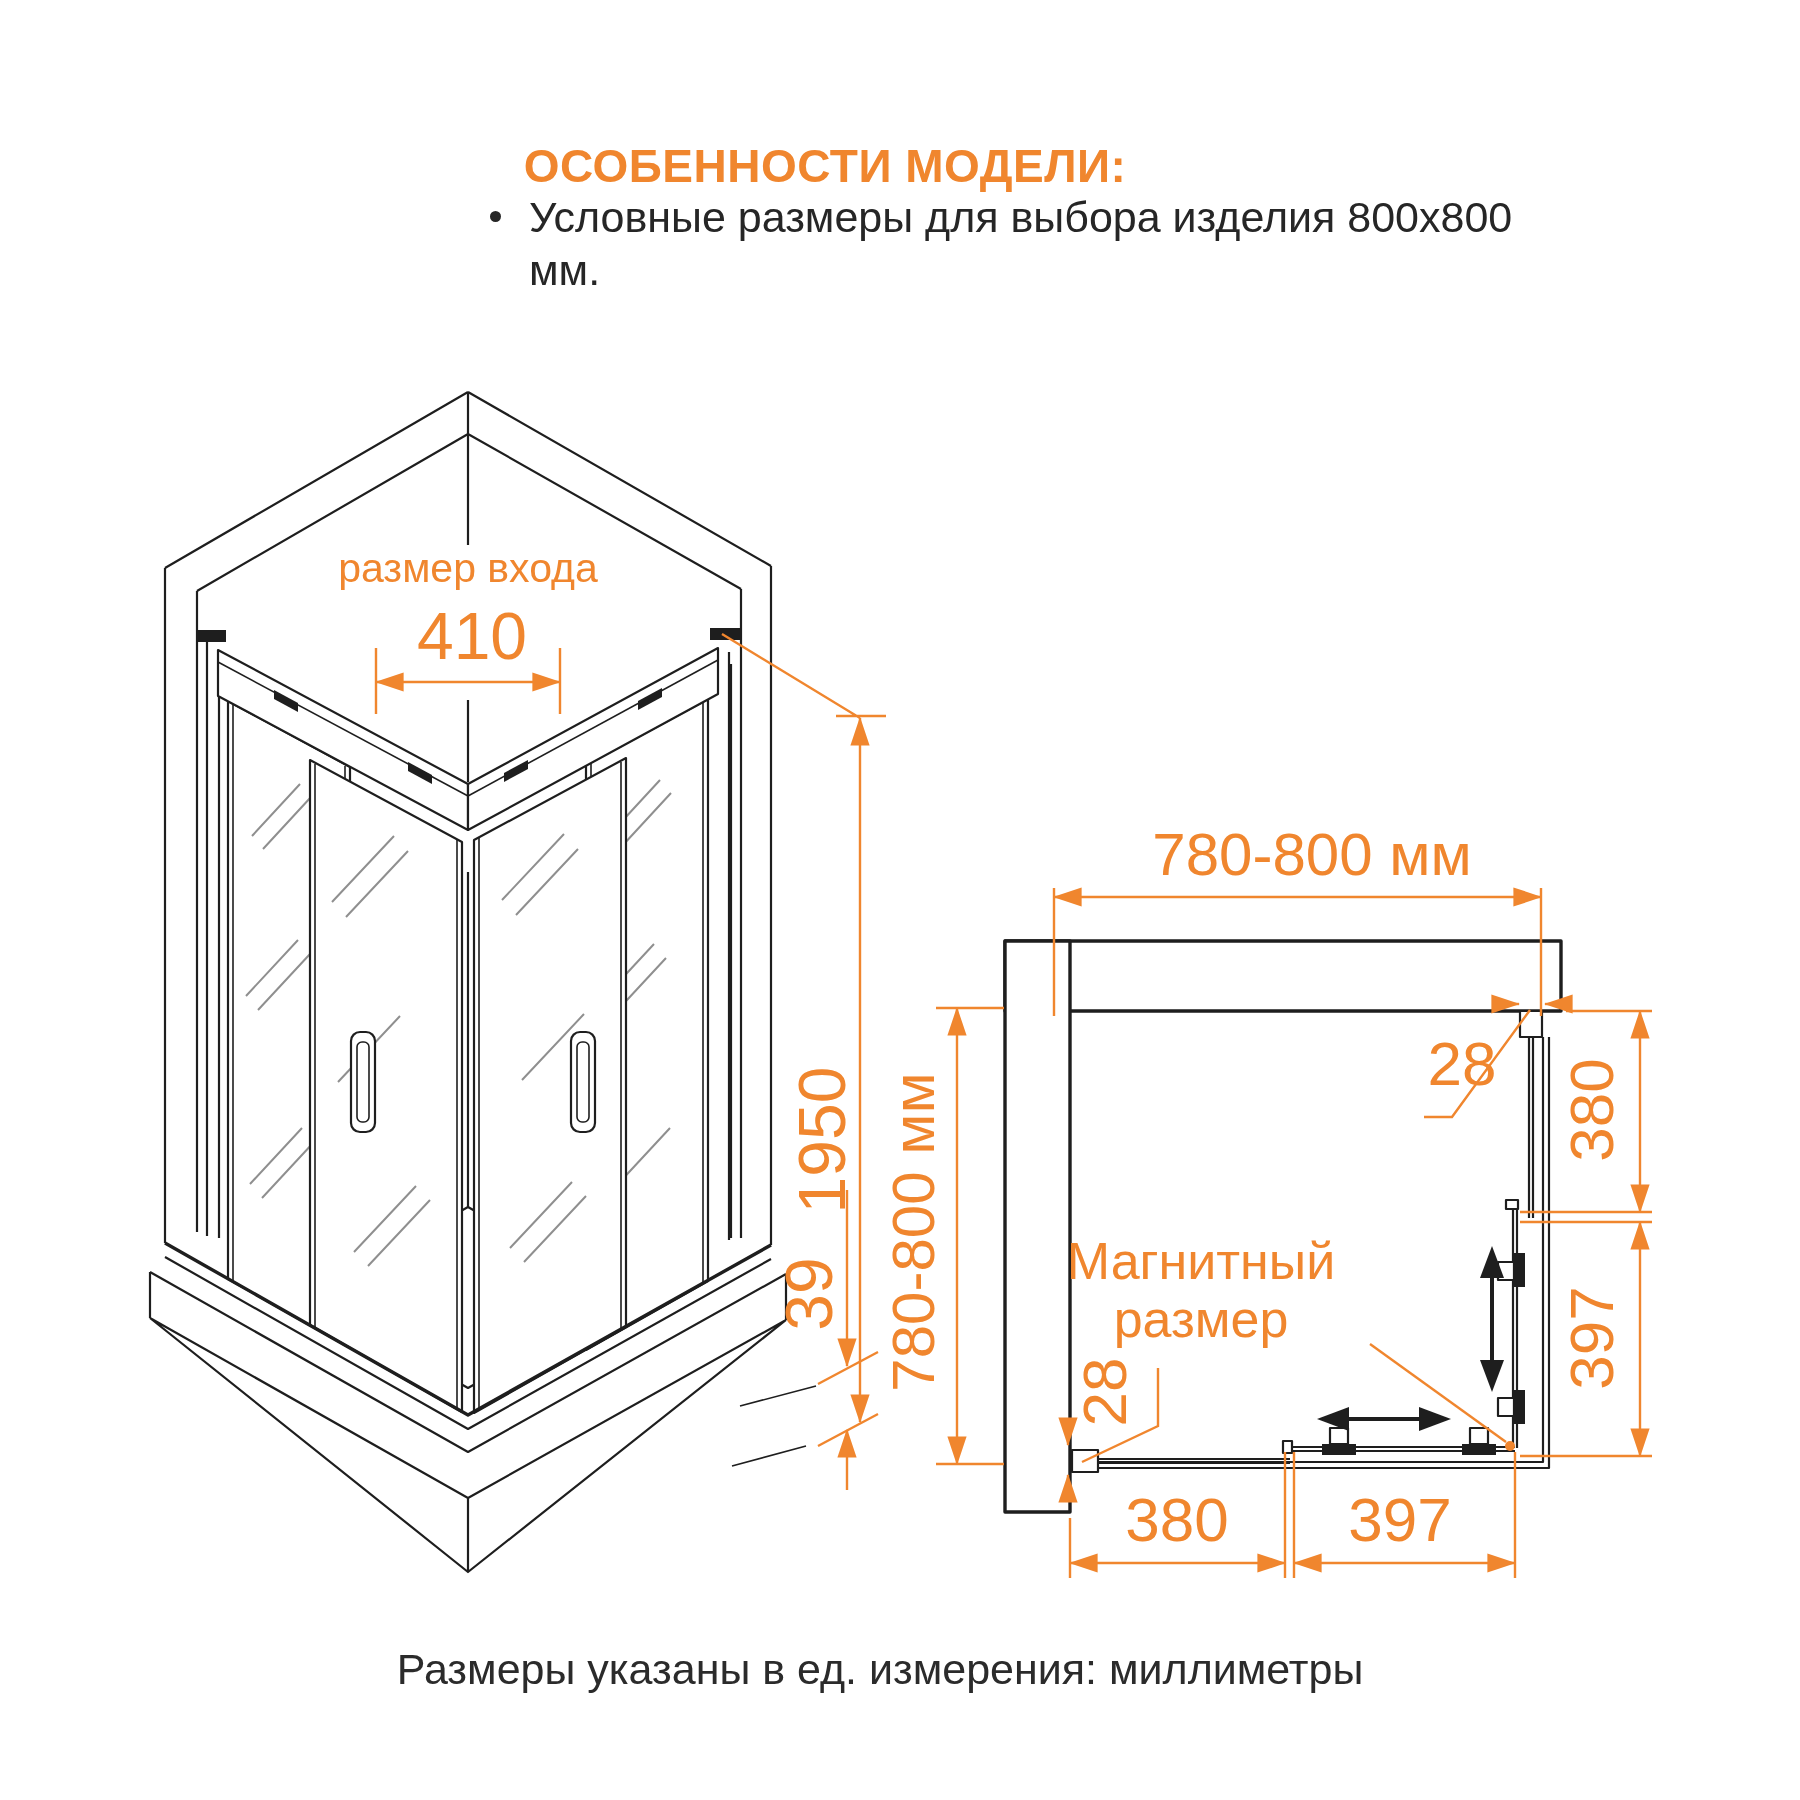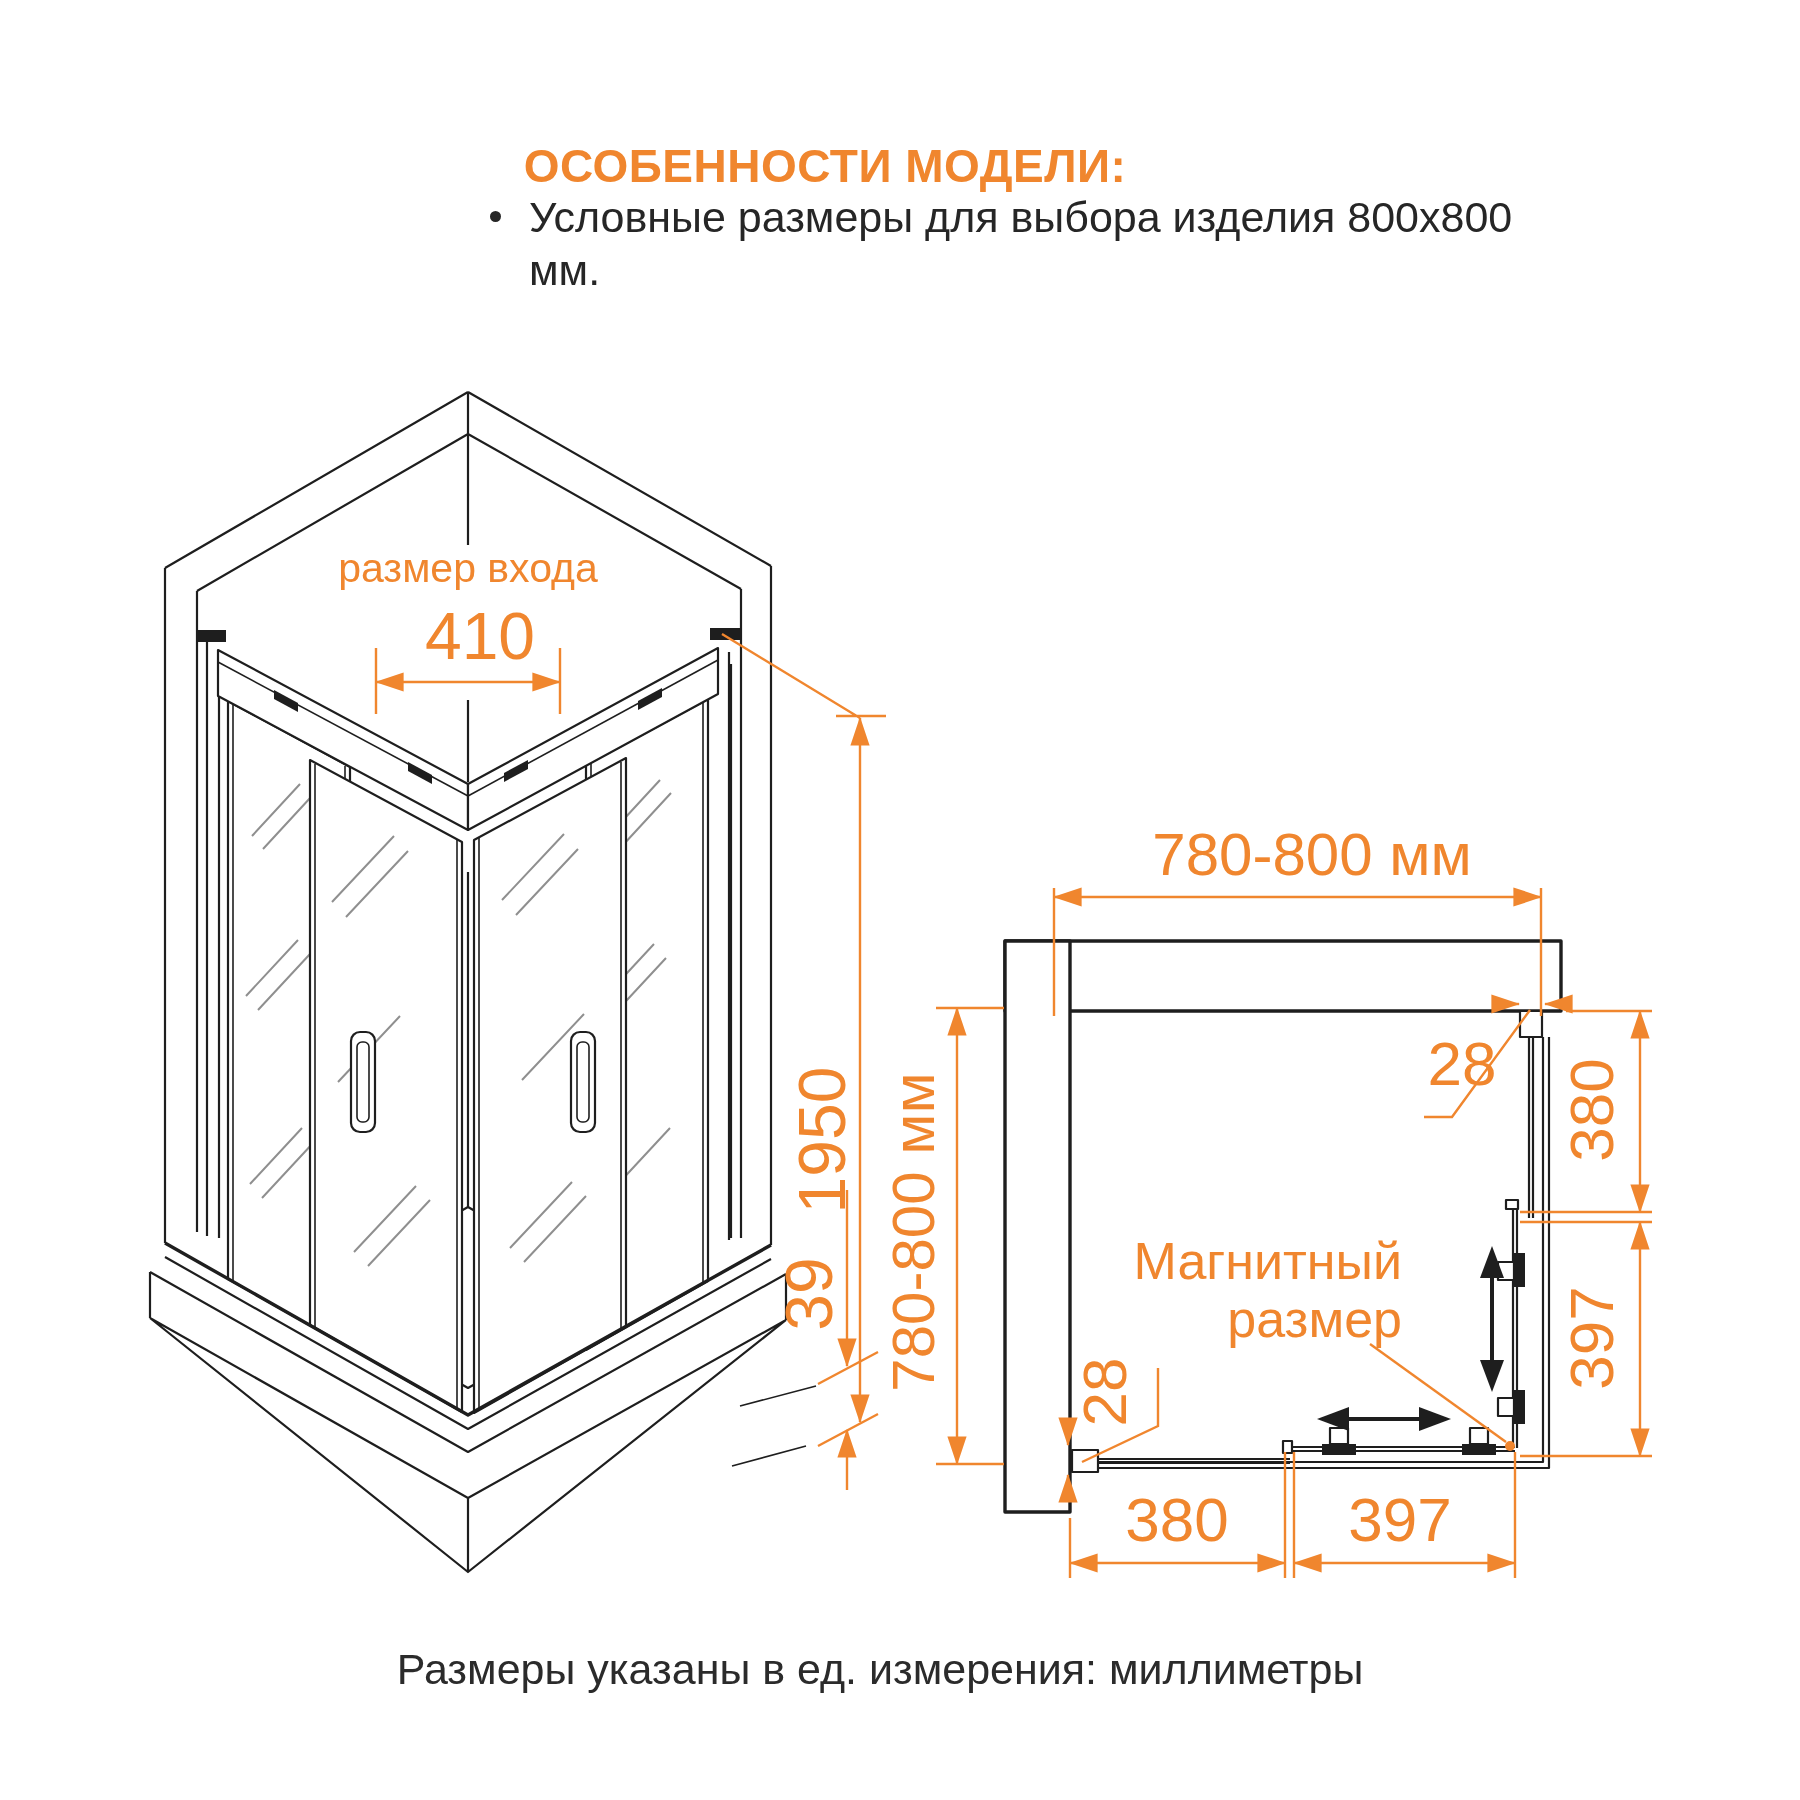--- a/index.html
+++ b/index.html
@@ -24,21 +24,21 @@
   .accent { color:var(--accent); }
   .title { font-size:46px; font-weight:700; letter-spacing:.5px; }
   .bullets { position:absolute; left:478px; top:191px; width:1185px; }
   .bullet-row { display:flex; align-items:flex-start; }
   .bullet-dot { width:11px; height:11px; border-radius:50%; background:#262626;
                 margin:20px 28px 0 12px; flex:0 0 auto; }
   .bullet-text { font-size:43px; line-height:53px; width:1030px; white-space:normal; }
   .f66 { font-size:66px; } .f62 { font-size:62px; } .f60 { font-size:60px; }
   .f52 { font-size:52px; line-height:58px; } .f43 { font-size:43px;margin-top:21px; } .f41 { font-size:41px;text-align:center; }
   .rot { transform:rotate(-90deg); }
-  .magnet { text-align:right; }
+  .magnet { }
   .footer { color:#2b2b2b; }
 </style>
 </head>
 <body>
 
 <svg width="1800" height="1800" viewBox="0 0 1800 1800">
   <defs>
     <marker id="arr" markerUnits="strokeWidth" markerWidth="12" markerHeight="8" viewBox="0 0 12 8" refX="11.5" refY="4" orient="auto-start-reverse">
       <path d="M0,0 L12,4 L0,8 Z"></path>
     </marker>
@@ -182,21 +182,21 @@
 
 <div class="bullets">
   <div class="bullet-row">
     <span class="bullet-dot"></span>
     <span class="bullet-text">Условные размеры для выбора изделия 800x800 мм.</span>
   </div>
 </div>
 
 <div class="label accent f41" style="left:318px; top:545px; width:300px;">размер входа</div>
 
-<div class="label accent f66" style="left:380px; top:598px; width:200px;">410</div>
+<div class="label accent f66" style="left:372px; top:598px; width:200px;">410</div>
 
 <div class="label accent f66 rot" style="left:699px; top:1105px; width:240px; height:70px;">1950</div>
 
 <div class="label accent f66 rot" style="left:749px; top:1261px; width:110px; height:66px;">39</div>
 
 <div class="label accent f60" style="left:1062px; top:820px; width:500px;">780-800 мм</div>
 
 <div class="label accent f60 rot" style="left:704px; top:1197px; width:420px; height:70px;">780-800 мм</div>
 
 <div class="label accent f62" style="left:1412px; top:1028px; width:100px;">28</div>

